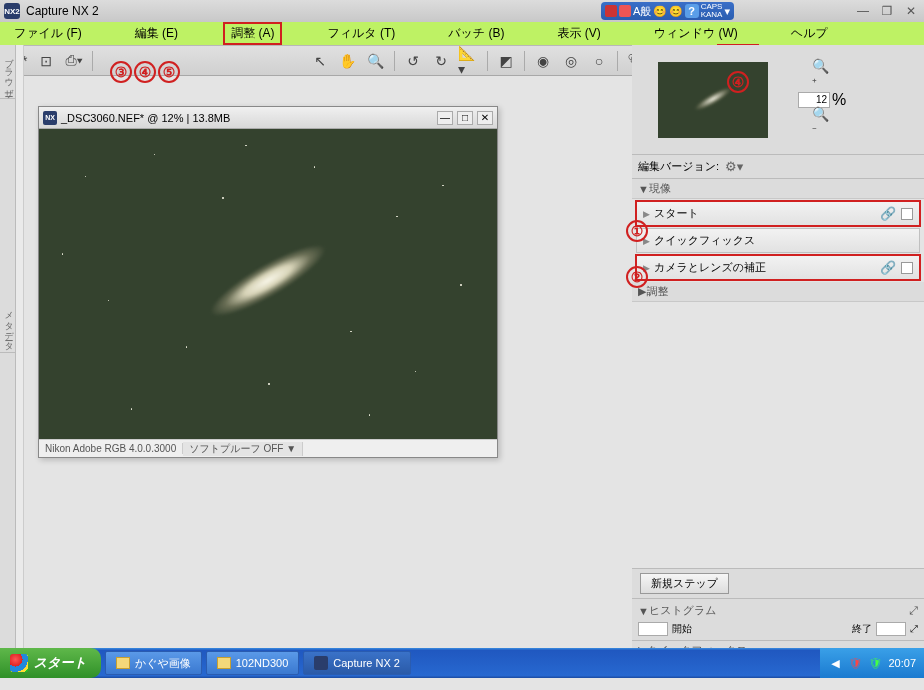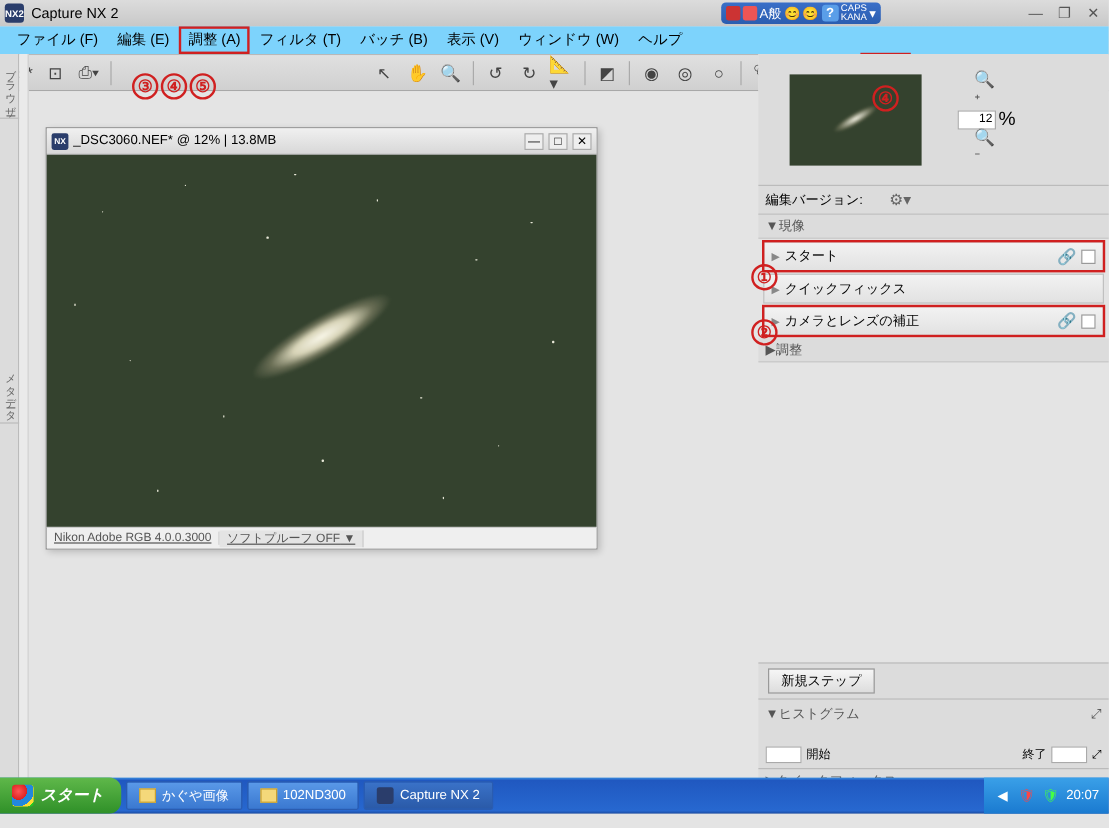--- a/index.html
+++ b/index.html
@@ -10,21 +10,21 @@
 .titlebar .icon { width: 16px; height: 16px; background: #2a3d6b; border-radius: 3px; margin-right: 6px; display: flex; align-items: center; justify-content: center; color: #fff; font-size: 8px; font-weight: bold; }
 .titlebar .title { flex: 0 0 auto; }
 .titlebar .spacer { flex: 1; }
 .titlebar .lang-bar { display: flex; align-items: center; gap: 2px; background: linear-gradient(#3a6fc8,#2a5db0); border-radius: 4px; padding: 1px 4px; color: #fff; font-size: 11px; margin-right: 120px;}
 .titlebar .lang-bar .q { width:14px;height:14px;background:#5a9ee8;border-radius:3px;display:flex;align-items:center;justify-content:center;font-weight:bold;}
 .titlebar .caps { font-size: 8px; line-height: 8px; }
 .titlebar .wbtns { display: flex; gap: 6px; }
 .titlebar .wbtn { width: 18px; height: 14px; display: flex; align-items: center; justify-content: center; font-size: 12px; color: #555; cursor: pointer; }
 
 
-.menubar { height: 24px; background: #7dd3fc; border-bottom: 1px solid #b8b8b8; display: flex; align-items: center; padding: 0 6px; font-size: 12px; }
+.menubar { height: 24px; background: #bef264; border-bottom: 1px solid #b8b8b8; display: flex; align-items: center; padding: 0 6px; font-size: 12px; gap: 37px; }
 .menubar .mitem { padding: 3px 8px; cursor: pointer; }
 .menubar .mitem.hl { border: 2px solid #d02020; padding: 1px 6px; }
 
 
 .toolbar { height: 30px; background: linear-gradient(#e0e0e0,#d0d0d0); border-bottom: 1px solid #a8a8a8; display: flex; align-items: center; padding: 0 6px; gap: 4px; position: relative; }
 .tbtn { width: 24px; height: 24px; display: flex; align-items: center; justify-content: center; color: #444; font-size: 14px; cursor: pointer; border: 1px solid transparent; }
 .tbar-sep { width: 1px; height: 20px; background: #aaa; margin: 0 2px; }
 .tool-hl { position: absolute; border: 2px solid #d02020; pointer-events: none; }
 .tool-hl.a { left: 717px; top: -2px; width: 42px; height: 32px; }
 
@@ -32,44 +32,44 @@
 .rednum { position: absolute; width: 22px; height: 22px; border: 2.5px solid #d02020; border-radius: 50%; color: #d02020; font-weight: bold; font-size: 14px; display: flex; align-items: center; justify-content: center; background: rgba(255,255,255,0); z-index: 50; }
 
 
 .workspace { position: absolute; top: 76px; left: 24px; right: 292px; bottom: 30px; background: #e4e4e4; }
 .left-strip { position:absolute; top:45px; left:0; width:16px; bottom:30px; background:#dcdcdc; border-right:1px solid #bbb; }
 .left-strip .vtab { writing-mode: vertical-rl; font-size: 9px; color: #666; padding: 6px 2px; border-bottom:1px solid #bbb; }
 .left-strip2 { position:absolute; top:45px; left:16px; width:8px; bottom:30px; background:#eaeaea; border-right:1px solid #ccc;}
 
 
 .docwin { position: absolute; left: 14px; top: 30px; width: 460px; background: #fff; border: 1px solid #888; box-shadow: 2px 2px 6px rgba(0,0,0,0.2); }
-.docwin .dt { height: 22px; background: linear-gradient(#f0f0f0,#d8d8d8); border-bottom:1px solid #aaa; display:flex; align-items:flex-start; padding:4px 4px; font-size:11px; }
+.docwin .dt { height: 22px; background: linear-gradient(#f0f0f0,#d8d8d8); border-bottom:1px solid #aaa; display:flex; align-items:center; padding:4px 4px; font-size:11px; }
 .docwin .dt .dicon { width:14px;height:14px;background:#2a3d6b;border-radius:2px;margin-right:4px;color:#fff;font-size:7px;display:flex;align-items:center;justify-content:center;font-weight:bold; }
 .docwin .dt .dbtns { margin-left:auto; display:flex; gap:4px; }
 .docwin .dt .dbtn { width:16px;height:14px;border:1px solid #aaa;background:#eee;display:flex;align-items:center;justify-content:center;font-size:10px;cursor:pointer; }
 .docwin .canvas { height: 310px; background: #34422e; position: relative; overflow: hidden; }
 .docwin .status { height: 18px; background: #efefef; border-top:1px solid #ccc; display:flex; align-items:center; font-size:10px; color:#555; }
-.docwin .status .sseg { padding:0 6px; border-right:1px solid #ccc;text-decoration:underline; }
+.docwin .status .sseg { padding:0 6px; border-right:1px solid #ccc; }
 .docwin .status .sseg.last { background:#e4e4e4; }
 
 
 .galaxy { position:absolute; left:50%; top:50%; width:220px; height:70px; transform: translate(-50%,-55%) rotate(-30deg); background: radial-gradient(ellipse 40% 30% at 50% 50%, #f8f6e8 0%, #d8d4b8 30%, rgba(140,138,110,0.6) 55%, rgba(60,70,50,0) 75%); border-radius:50%; filter: blur(1px); }
 .star { position:absolute; width:1.5px; height:1.5px; background:#e8e8d8; border-radius:50%; }
 
 
 .rpanel { position:absolute; top:45px; right:0; width:292px; bottom:30px; background:#e4e4e4; display:flex; flex-direction:column; }
 .nav { height:110px; padding:6px; display:flex; align-items:center; gap:10px; border-bottom:1px solid #bbb; background:#dcdcdc;}
 .nav .thumb { width:110px; height:76px; background:#34422e; position:relative; overflow:hidden; margin-left:20px;}
 .nav .thumb .g2 { position:absolute; left:50%; top:50%; width:70px; height:22px; transform:translate(-50%,-55%) rotate(-30deg); background:radial-gradient(ellipse 40% 30% at 50% 50%,#f8f6e8 0%,rgba(140,138,110,0.5) 55%,transparent 75%); border-radius:50%; filter:blur(0.8px);}
 .nav .zcol { display:flex; flex-direction:column; align-items:center; gap:6px; margin-left:20px;}
 .nav .zbtn { width:20px; height:18px; font-size:14px; color:#555; display:flex;align-items:center;justify-content:center;cursor:pointer;}
 .nav .zfield { display:flex; align-items:center; gap:2px; }
 .nav .zfield input { width:32px; height:16px; font-size:10px; border:1px solid #aaa; text-align:right; padding-right:2px;}
 
-.editbar { height:24px; background:#dcdcdc; border-bottom:1px solid #bbb; display:flex; align-items:center; font-size:11px; padding:0 6px; gap:22px;}
+.editbar { height:24px; background:#dcdcdc; border-bottom:1px solid #bbb; display:flex; align-items:center; font-size:11px; padding:0 6px; gap:6px;}
 .editbar select { font-size:11px; flex:1; height:17px;}
 .editbar .gear { font-size:13px; color:#666; cursor:pointer;}
 
 .section { font-size:11px; }
 .shead { height:20px; background:#dcdcdc; padding:0 6px; display:flex; align-items:center; color:#555; border-bottom:1px solid #c8c8c8;}
 .srow { height:25px; border:1px solid #c0c0c0; background:linear-gradient(#f2f2f2,#e2e2e2); margin:2px 4px; display:flex; align-items:center; padding:0 6px; font-size:11px; cursor:pointer; position:relative;}
 .srow .tri { color:#888; margin-right:4px; font-size:9px;}
 .srow .link { margin-left:auto; color:#aaa; font-size:13px; margin-right:4px;}
 .srow .chk { width:12px; height:12px; border:1px solid #999; background:#fff;}
 .srow.hl { outline:2.5px solid #d02020; outline-offset:-1px; }
@@ -78,21 +78,21 @@
 
 .histpanel { border-top:1px solid #bbb; background:#dcdcdc; padding:4px 6px; }
 .histpanel .hh { font-size:11px; color:#555; display:flex; align-items:center; margin-bottom:3px;}
 .histpanel .hh .ex { margin-left:auto; cursor:pointer; }
 .histbox { background:#e8e8e8; border:1px solid #aaa; padding:4px;}
 .histbox .hrow { display:flex; align-items:center; gap:4px; font-size:10px; margin-bottom:2px;}
 .histbox select { font-size:10px; width:60px; height:16px;}
 .histbox .sw { width:14px;height:12px;border:1px solid #888;background:#fff;}
 .histcanvas { height:78px; background:#fff; border:1px solid #ccc; position:relative; overflow:hidden;}
 .histcurve { position:absolute; bottom:0; }
-.inout { display:flex; align-items:center; gap:4px; font-size:10px; margin-top:20px;}
+.inout { display:flex; align-items:center; gap:4px; font-size:10px; margin-top:4px;}
 .inout input { width:30px; height:14px; font-size:10px; border:1px solid #aaa;}
 .monhead { height:20px; background:#dcdcdc; padding:0 6px; display:flex; align-items:center; font-size:11px; color:#555; border-top:1px solid #bbb;}
 
 
 .taskbar { position:absolute; left:0; right:0; bottom:12px; height:30px; background:linear-gradient(#3a8de0,#2058c0 8%,#2768d0 92%,#1a4aa0); display:flex; align-items:center; }
 .startbtn { height:30px; padding:0 14px 0 10px; background:linear-gradient(#5fb84a,#2f9028); color:#fff; font-weight:bold; font-size:13px; display:flex; align-items:center; border-radius:0 10px 10px 0; font-style:italic;}
 .startbtn .orb { width:18px;height:18px;border-radius:3px;margin-right:6px;background:radial-gradient(circle at 30% 30%,#f55,#d22 40%,#28d 40%,#28d 70%,#fd3 70%,#fd3 85%,#2c2 85%);}
 .tbitem { height:24px; margin-left:4px; padding:0 10px; background:linear-gradient(#5a99e8,#3a78d0); border:1px solid #2a5cb0; color:#fff; font-size:11px; display:flex; align-items:center; gap:5px; border-radius:2px; cursor:pointer;}
 .tbitem.active { background:linear-gradient(#3a72c8,#2a5aa8); }
 .tbitem .ficon { width:14px;height:12px;background:#f4d87a;border:1px solid #c8a030;}

